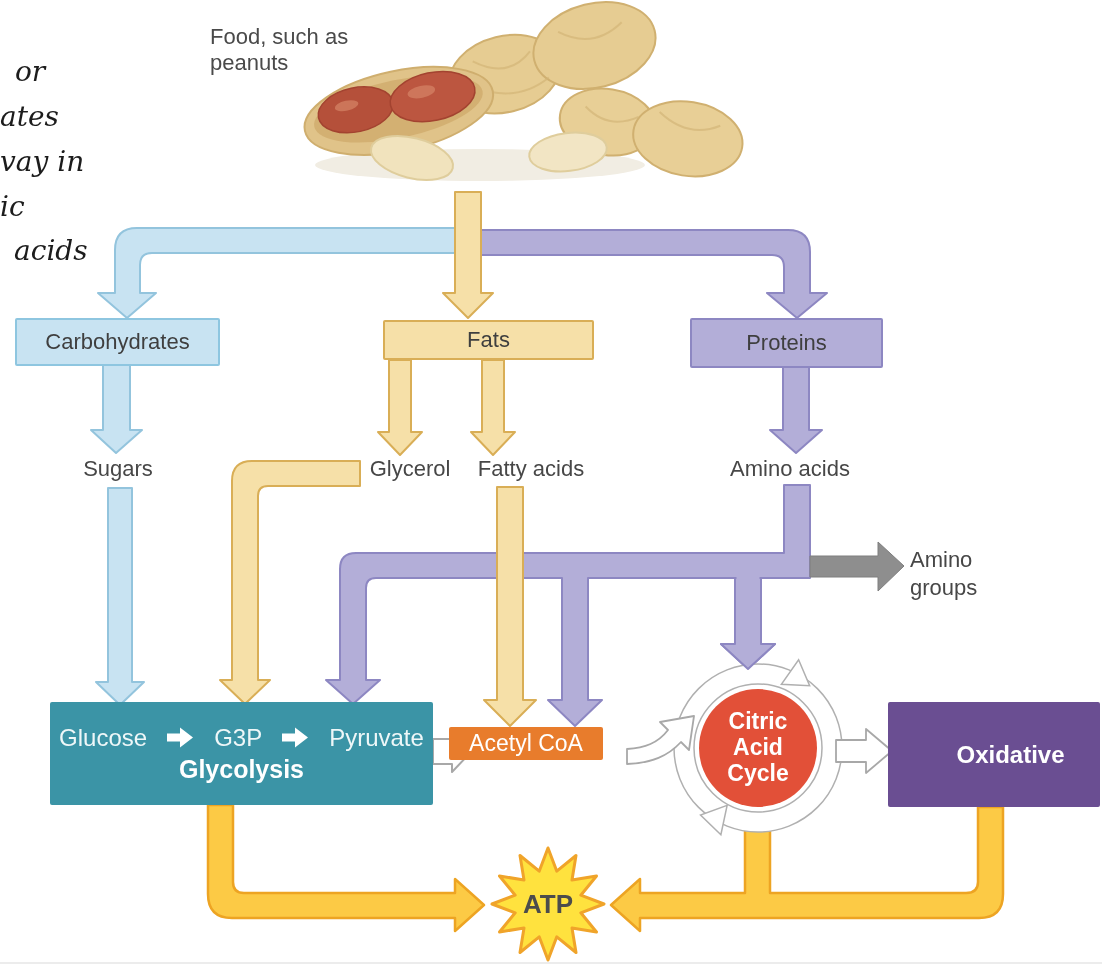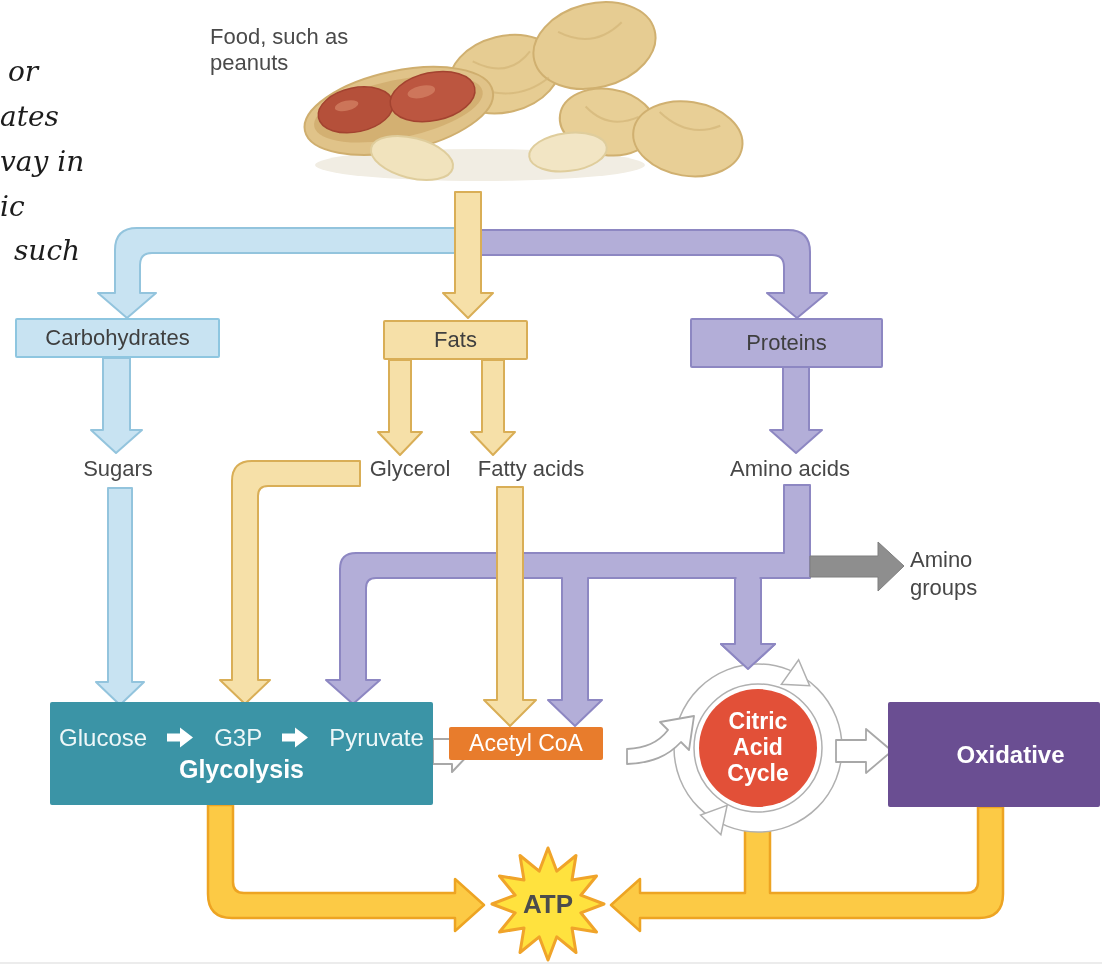--- a/index.html
+++ b/index.html
@@ -96,35 +96,35 @@
 
     <path d="M433,739 L452,739 L452,730 L472,751 L452,772 L452,764 L433,764 Z" fill="#ffffff" stroke="#a8a8a8" stroke-width="2" stroke-linejoin="round"></path>
     <path d="M627,764 C652,763 668,756 681,742 L689,750 L694,716 L660,722 L668,730 C658,743 645,748 627,749 Z" fill="#ffffff" stroke="#a8a8a8" stroke-width="1.8" stroke-linejoin="round"></path>
     <path d="M836,740 L866,740 L866,729 L892,751 L866,773 L866,762 L836,762 Z" fill="#ffffff" stroke="#a8a8a8" stroke-width="1.8" stroke-linejoin="round"></path>
 
     <polygon points="548,848 556.8,871.2 576,855.5 572,880 596.5,876 580.8,895.2 604,904 580.8,912.8 596.5,932 572,928 576,952.5 556.8,936.8 548,960 539.2,936.8 520,952.5 524,928 499.5,932 515.2,912.8 492,904 515.2,895.2 499.5,876 524,880 520,855.5 539.2,871.2" fill="#ffe23e" stroke="#f0a42a" stroke-width="3" stroke-linejoin="round"></polygon>
 
     <rect x="0" y="962" width="1102" height="2" fill="#ececec"></rect>
   </svg>
 
-  <div class="abs hand" style="left:8px;top:55px;font-style:italic;">or</div>
+  <div class="abs hand" style="left:15px;top:55px;font-style:italic;">or</div>
   <div class="abs hand" style="left:0px;top:100px;">ates</div>
   <div class="abs hand" style="left:0px;top:145px;">vay in</div>
   <div class="abs hand" style="left:0px;top:190px;">ic</div>
-  <div class="abs hand" style="left:14px;top:234px;">such</div>
+  <div class="abs hand" style="left:14px;top:234px;">acids</div>
 
   <div class="abs food-lbl" style="left:210px;top:24px;">
     <div>Food, such as</div>
     <div>peanuts</div>
   </div>
 
-  <div class="abs nbox" style="left:15px;top:318px;width:205px;height:40px;background:#c8e3f2;border-color:#8ec6e0;">
+  <div class="abs nbox" style="left:15px;top:318px;width:205px;height:48px;background:#c8e3f2;border-color:#8ec6e0;">
     <span>Carbohydrates</span>
   </div>
-  <div class="abs nbox" style="left:383px;top:320px;width:145px;height:40px;background:#f6e0a8;border-color:#d9ae56;">
+  <div class="abs nbox" style="left:383px;top:320px;width:211px;height:40px;background:#f6e0a8;border-color:#d9ae56;">
     <span>Fats</span>
   </div>
   <div class="abs nbox" style="left:690px;top:318px;width:193px;height:50px;background:#b3aed8;border-color:#8d87c2;">
     <span>Proteins</span>
   </div>
 
   <div class="abs lbl ctr" style="left:118px;top:456px;">Sugars</div>
   <div class="abs lbl ctr" style="left:410px;top:456px;">Glycerol</div>
   <div class="abs lbl ctr" style="left:531px;top:456px;">Fatty acids</div>
   <div class="abs lbl ctr" style="left:790px;top:456px;">Amino acids</div>

